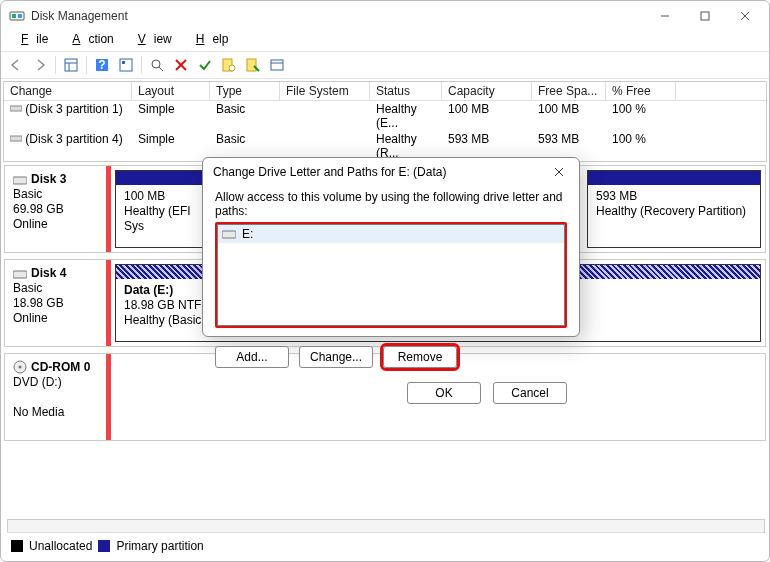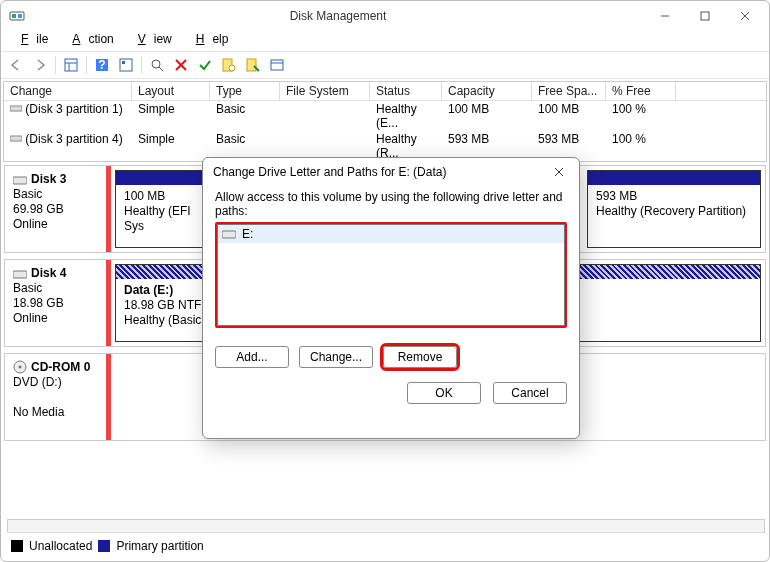--- a/index.html
+++ b/index.html
@@ -1,17 +1,17 @@
 <!DOCTYPE html>
 <html><head>
 <meta charset="utf-8">
 <style>
   * { box-sizing: border-box; font-family: "Segoe UI", Tahoma, sans-serif; font-size: 12px; }
   body { margin: 0; background: #fff; width: 770px; height: 562px; overflow: hidden; border: 1px solid #bbb; border-radius: 6px; position: relative; }
-  .titlebar { height: 30px; display: flex; align-items: center; padding: 0 4px 0 8px; text-align: center; }
+  .titlebar { height: 30px; display: flex; align-items: center; padding: 0 4px 0 8px; }
   .titlebar .app-icon { width: 16px; height: 16px; margin-right: 6px; }
   .titlebar .title { flex: 1; font-size: 12px; color: #333; }
   .winbtn { width: 40px; height: 28px; display: flex; align-items: center; justify-content: center; color: #555; }
   .winbtn svg { width: 10px; height: 10px; }
   .menubar { height: 20px; display: flex; align-items: flex-start; padding: 0 4px; }
   .menubar span { padding: 1px 8px; text-decoration: underline; text-decoration-color: transparent; cursor: default; }
   .menubar span .u { text-decoration: underline; }
   .toolbar { height: 28px; border-top: 1px solid #e5e5e5; border-bottom: 1px solid #e5e5e5; display: flex; align-items: center; padding: 0 4px; gap: 2px; }
   .tb { width: 22px; height: 22px; display: flex; align-items: center; justify-content: center; }
   .tb svg { width: 16px; height: 16px; }
@@ -32,21 +32,21 @@
   .diskparts { flex: 1; display: flex; }
   .part { border: 1px solid #333; margin: 4px; display: flex; flex-direction: column; position: relative; }
   .part .bluebar { height: 14px; background: #1b1a96; }
   .part .bluebar.hatched { background: repeating-linear-gradient(45deg,#1b1a96 0 2px,#c8c8f0 2px 4px); }
   .part .plabel { padding: 4px 8px; font-size: 12px; line-height: 15px; }
 
   .legend { position: absolute; bottom: 6px; left: 6px; right: 6px; border-top: 1px solid #ddd; padding: 6px 4px 2px; font-size: 12px; display: flex; align-items: center; gap: 6px; }
   .sw { width: 12px; height: 12px; display: inline-block; }
 
   
-  .dialog { position: absolute; left: 201px; top: 156px; width: 378px; height: 282px; background: #fff; border: 1px solid #888; border-radius: 6px; box-shadow: 4px 6px 22px rgba(0,0,0,.22); }
+  .dialog { position: absolute; left: 201px; top: 156px; width: 378px; height: 180px; background: #fff; border: 1px solid #888; border-radius: 6px; box-shadow: 4px 6px 22px rgba(0,0,0,.22); }
   .dlg-title { height: 28px; display: flex; align-items: center; padding: 0 6px 0 10px; font-size: 12px; }
   .dlg-title .t { flex: 1; }
   .dlg-body { padding: 4px 12px; }
   .dlg-list { border: 2px solid #d11; border-radius: 2px; height: 106px; background: #fff; margin-top: 4px; overflow: hidden; }
   .dlg-list-inner { border: 1px solid #7a7a7a; height: 100%; }
   .dlg-list .row { display: flex; align-items: center; gap: 6px; padding: 2px 4px; background: #e6f0fb; }
   .dlg-btns { display: flex; gap: 10px; margin-top: 18px; align-items: center; }
   .btn { min-width: 74px; height: 22px; border: 1px solid #888; background: #fff; border-radius: 3px; display: inline-flex; align-items: center; justify-content: center; padding: 0 10px; cursor: default; }
   .btn.selected { outline: 3px solid #d11; outline-offset: 0px; }
   .dlg-foot { display: flex; justify-content: flex-end; gap: 12px; padding: 10px 12px 10px; margin-left: 30px; }

